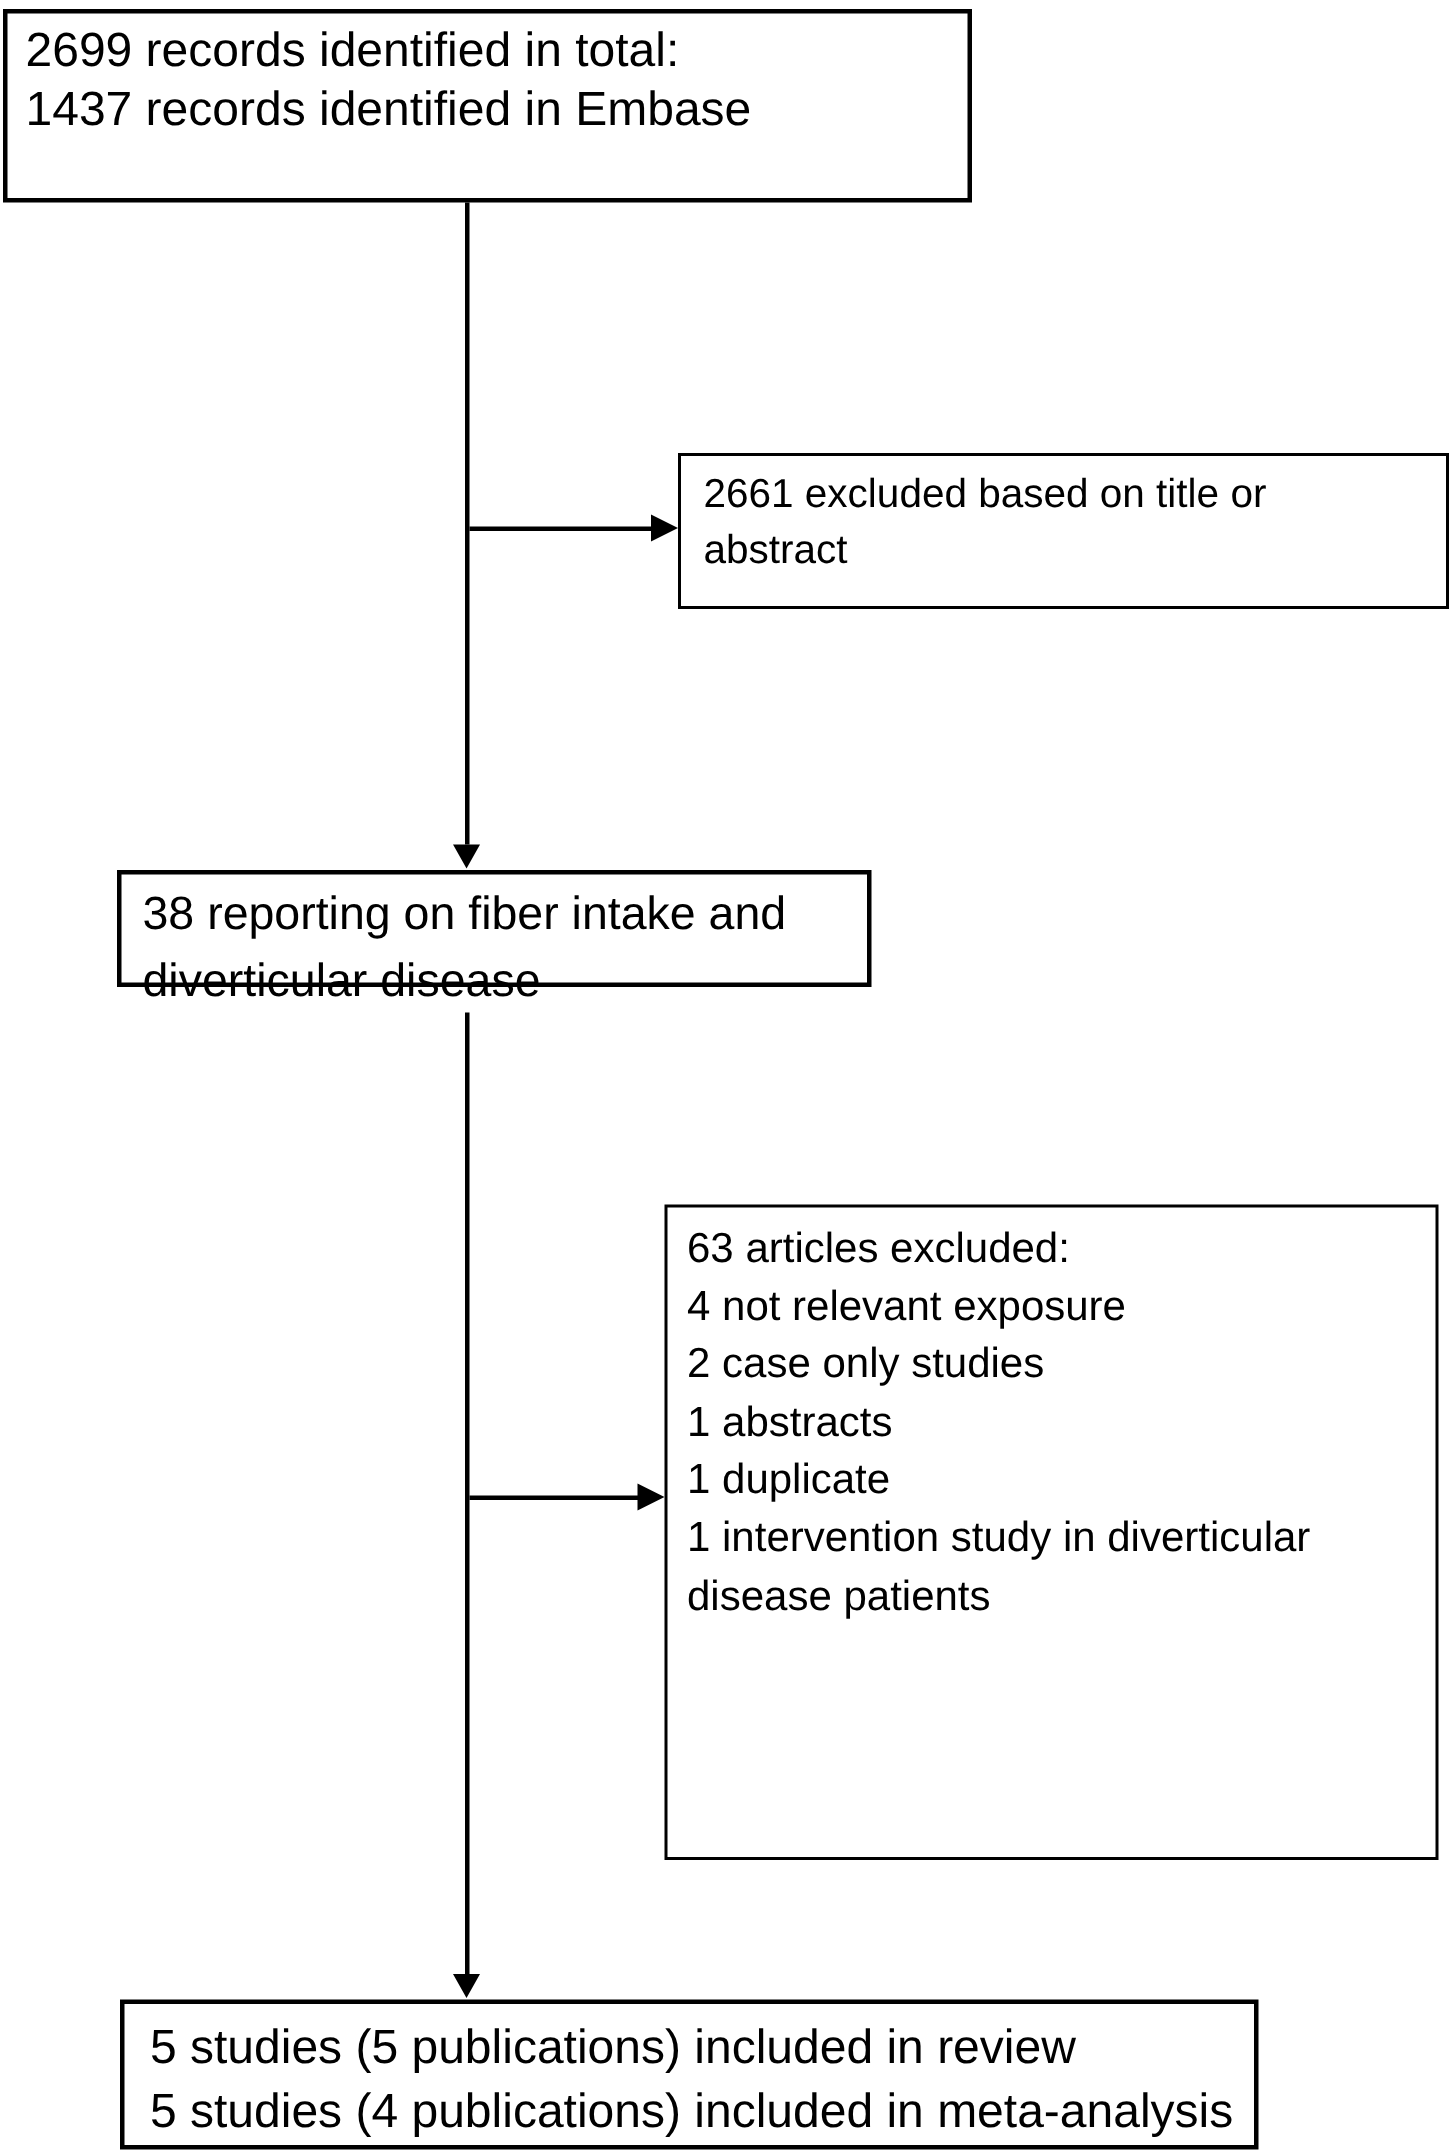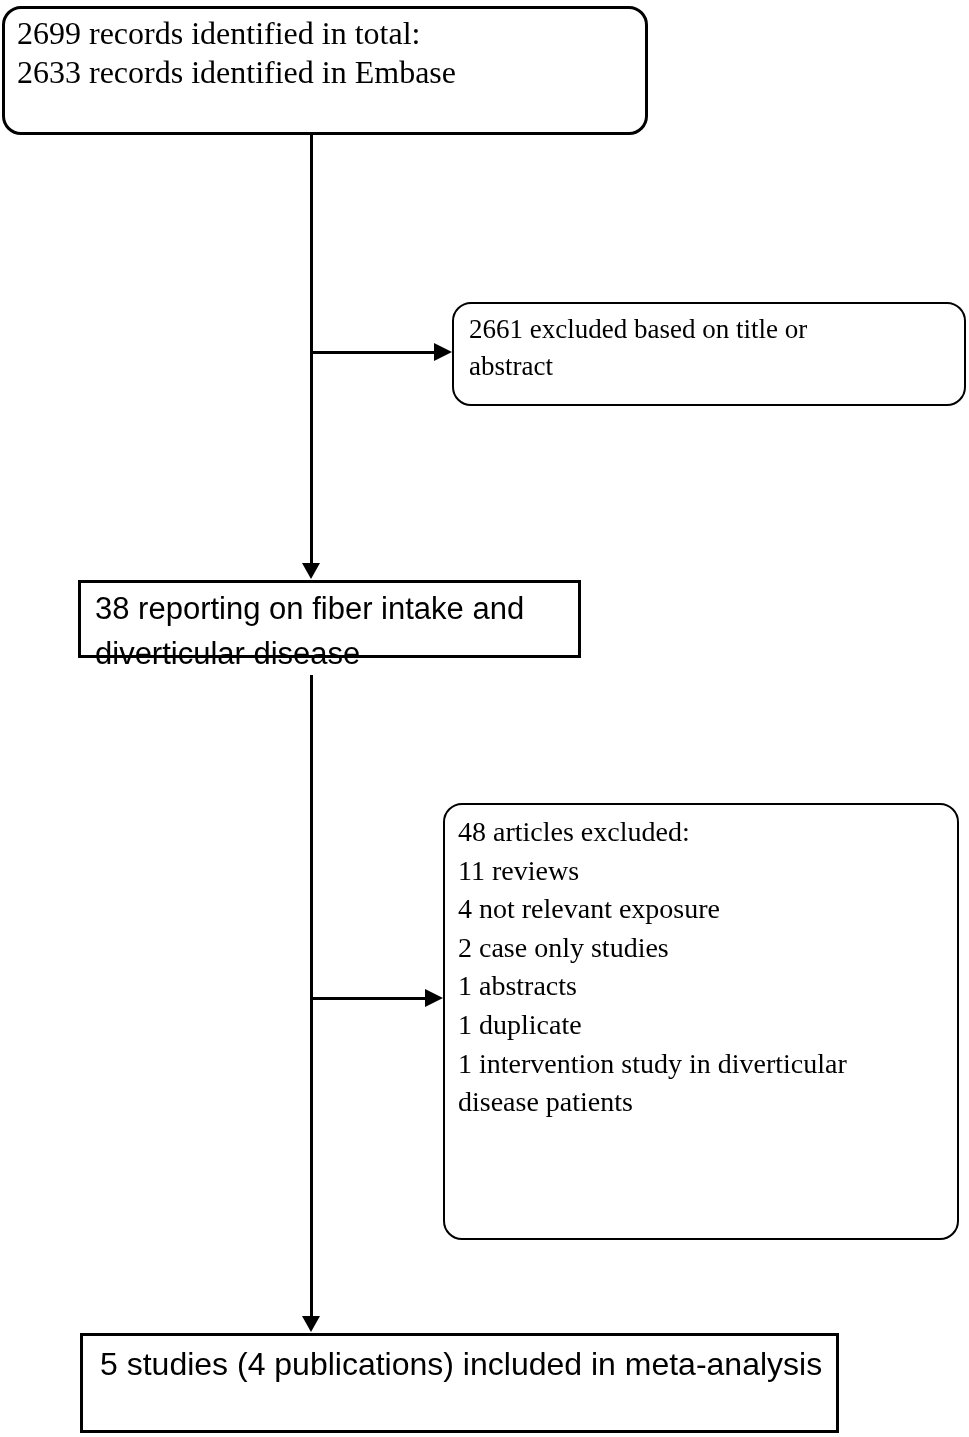--- a/index.html
+++ b/index.html
@@ -18,21 +18,21 @@
   .box {
     position: absolute;
     box-sizing: border-box;
     background: #ffffff;
     border: 3px solid #000000;
   }
   .box.thin { border-width: 2px; }
   .tline { white-space: nowrap; }
 
   
-  .f-tahoma { font-family: Liberation Serif, serif; border-radius: 19px; }
+  .f-tahoma { font-family: Liberation Sans, sans-serif; }
   .f-arial  { font-family: "Liberation Sans", sans-serif; }
 
   #box-records {
     left: 2px; top: 6px; width: 646px; height: 129px;
     padding: 5px 8px 0 12px;
     font-size: 32px; line-height: 39px;
   }
   #box-excluded-screening {
     left: 452px; top: 302px; width: 514px; height: 104px;
     padding: 7px 8px 0 15px;
@@ -83,21 +83,21 @@
   #arrow-right-1 { left: 434px; top: 343px; }
   #arrow-right-2 { left: 425px; top: 989px; }
 </style>
 </head>
 <body>
 
 <div id="canvas">
 
   <div class="box f-tahoma" id="box-records">
     <div class="tline">2699 records identified in total:</div>
-    <div class="tline">2633 records identified in Embase</div>
+    <div class="tline">1437 records identified in Embase</div>
   </div>
 
   <div class="conn" id="vline-1"></div>
   <div class="arrow down" id="arrow-down-1"></div>
   <div class="conn" id="hline-1"></div>
   <div class="arrow right" id="arrow-right-1"></div>
 
   <div class="box thin f-tahoma" id="box-excluded-screening">
     <div class="tline">2661 excluded based on title or</div>
     <div class="tline">abstract</div>
@@ -107,27 +107,27 @@
     <div class="tline">38 reporting on fiber intake and</div>
     <div class="tline">diverticular disease</div>
   </div>
 
   <div class="conn" id="vline-2"></div>
   <div class="arrow down" id="arrow-down-2"></div>
   <div class="conn" id="hline-2"></div>
   <div class="arrow right" id="arrow-right-2"></div>
 
   <div class="box thin f-tahoma" id="box-excluded-fulltext">
-    <div class="tline">48 articles excluded:</div>
-    <div class="tline">11 reviews</div>
+    <div class="tline">63 articles excluded:</div>
     <div class="tline">4 not relevant exposure</div>
     <div class="tline">2 case only studies</div>
     <div class="tline">1 abstracts</div>
     <div class="tline">1 duplicate</div>
     <div class="tline">1 intervention study in diverticular</div>
     <div class="tline">disease patients</div>
   </div>
 
   <div class="box f-arial" id="box-included">
+    <div class="tline">5 studies (5 publications) included in review</div>
     <div class="tline">5 studies (4 publications) included in meta-analysis</div>
   </div>
 
 </div>
 
 </body></html>

